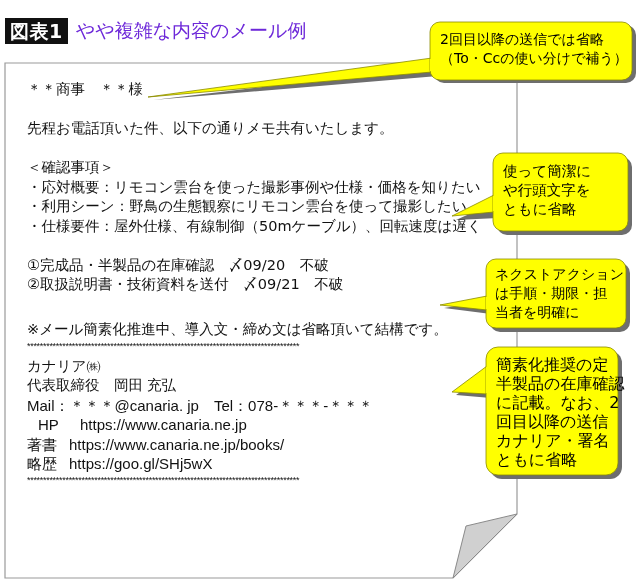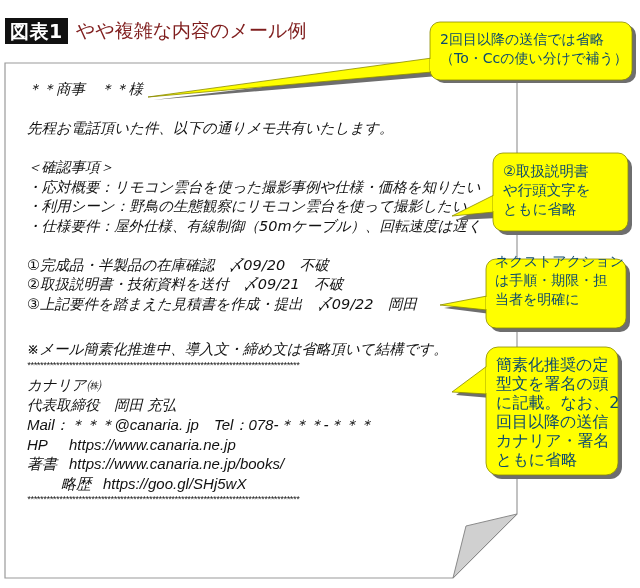--- a/index.html
+++ b/index.html
@@ -10,40 +10,40 @@
       color: #111;
     }
     .fig-title {
       position: absolute; left: 5px; top: 6px; height: 26px;
       display: flex; align-items: flex-start; margin-top: 12px;
     }
     .fig-badge {
       background: #111; color: #fff; font-weight: bold; font-size: 19px;
       padding: 0 5px; height: 26px; line-height: 26px; letter-spacing: 0.5px;
     }
-    .fig-caption { font-size: 19px; margin-left: 8px; color: #7f1d1d; }
+    .fig-caption { font-size: 19px; margin-left: 8px; color: #6d28d9; }
 
     svg.shapes { position: absolute; left: 0; top: 0; }
 
     .doc {
       position: absolute; left: 27px; top: 80px; width: 460px;
-      font-size: 14.5px; line-height: 19.5px; color: #111; font-style: italic;
+      font-size: 14.5px; line-height: 19.5px; color: #111;
     }
     .doc .line { white-space: nowrap; height: 19.5px; }
     .doc .gap { height: 19.5px; }
     .doc .stars {
       font-size: 9px; letter-spacing: -0.3px; line-height: 12px; height: 12px;
       white-space: nowrap; overflow: hidden; width: 430px;
       font-family: "Liberation Sans", sans-serif;
     }
     .sig { font-family: "Liberation Sans", "DejaVu Sans", sans-serif; }
     .sig .latin { font-family: "Liberation Sans", sans-serif; font-size: 15px; }
 
     .callout-text {
-      position: absolute; color: #0c4a6e; font-size: 14px; line-height: 18px;
+      position: absolute; color: #000000; font-size: 14px; line-height: 18px;
     }
   </style>
 </head>
 <body>
 
 <div class="fig-title">
   <span class="fig-badge">図表1</span>
   <span class="fig-caption">やや複雑な内容のメール例</span>
 </div>
 
@@ -90,60 +90,59 @@
   <div class="gap"></div>
   <div class="line">先程お電話頂いた件、以下の通りメモ共有いたします。</div>
   <div class="gap"></div>
   <div class="line">＜確認事項＞</div>
   <div class="line">・応対概要：リモコン雲台を使った撮影事例や仕様・価格を知りたい</div>
   <div class="line">・利用シーン：野鳥の生態観察にリモコン雲台を使って撮影したい</div>
   <div class="line">・仕様要件：屋外仕様、有線制御（50mケーブル）、回転速度は遅く</div>
   <div class="gap"></div>
   <div class="line">①完成品・半製品の在庫確認　〆09/20　不破</div>
   <div class="line">②取扱説明書・技術資料を送付　〆09/21　不破</div>
-  <div class="line">③上記要件を踏まえた見積書を作成・提出　〆09/22　岡田</div>
   <div class="gap"></div>
   <div class="gap" style="height:6px"></div>
   <div class="line">※メール簡素化推進中、導入文・締め文は省略頂いて結構です。</div>
   <div class="stars">*************************************************************************************</div>
   <div class="gap" style="height:5px"></div>
   <div class="sig">
     <div class="line">カナリア㈱</div>
     <div class="line">代表取締役　岡田 充弘</div>
     <div class="line latin">Mail：＊＊＊@canaria. jp　Tel：078-＊＊＊-＊＊＊</div>
     <div class="line latin">
-      <span style="display:inline-block;width:42px;">HP</span><span>https://www.canaria.ne.jp</span>
+      <span style="display:inline-block;width:42px;margin-left:11px;">HP</span><span>https://www.canaria.ne.jp</span>
     </div>
     <div class="line latin">
       <span style="display:inline-block;width:42px;">著書</span><span>https://www.canaria.ne.jp/books/</span>
     </div>
     <div class="line latin">
-      <span style="display:inline-block;width:42px;margin-left:34px;">略歴</span><span>https://goo.gl/SHj5wX</span>
+      <span style="display:inline-block;width:42px;">略歴</span><span>https://goo.gl/SHj5wX</span>
     </div>
   </div>
   <div class="stars">*************************************************************************************</div>
 </div>
 
 <div class="callout-text" style="left:440px; top:30px; font-size:14px; line-height:19px;">
   <div>2回目以降の送信では省略</div>
   <div>（To・Ccの使い分けで補う）</div>
 </div>
 
 <div class="callout-text" style="left:503px; top:162px; font-size:14.5px; line-height:19px;">
-  <div>②取扱説明書</div>
+  <div>使って簡潔に</div>
   <div>や行頭文字を</div>
   <div>ともに省略</div>
 </div>
 
-<div class="callout-text" style="left:495px; top:252px; font-size:14px; line-height:19px;">
+<div class="callout-text" style="left:495px; top:265px; font-size:14px; line-height:19px;">
   <div>ネクストアクション</div>
   <div>は手順・期限・担</div>
   <div>当者を明確に</div>
 </div>
 
 <div class="callout-text" style="left:496px; top:355px; font-size:16px; line-height:19px;">
   <div>簡素化推奨の定</div>
-  <div>型文を署名の頭</div>
+  <div>半製品の在庫確認</div>
   <div>に記載。なお、2</div>
   <div>回目以降の送信</div>
   <div>カナリア・署名</div>
   <div>ともに省略</div>
 </div>
 
 </body></html>

